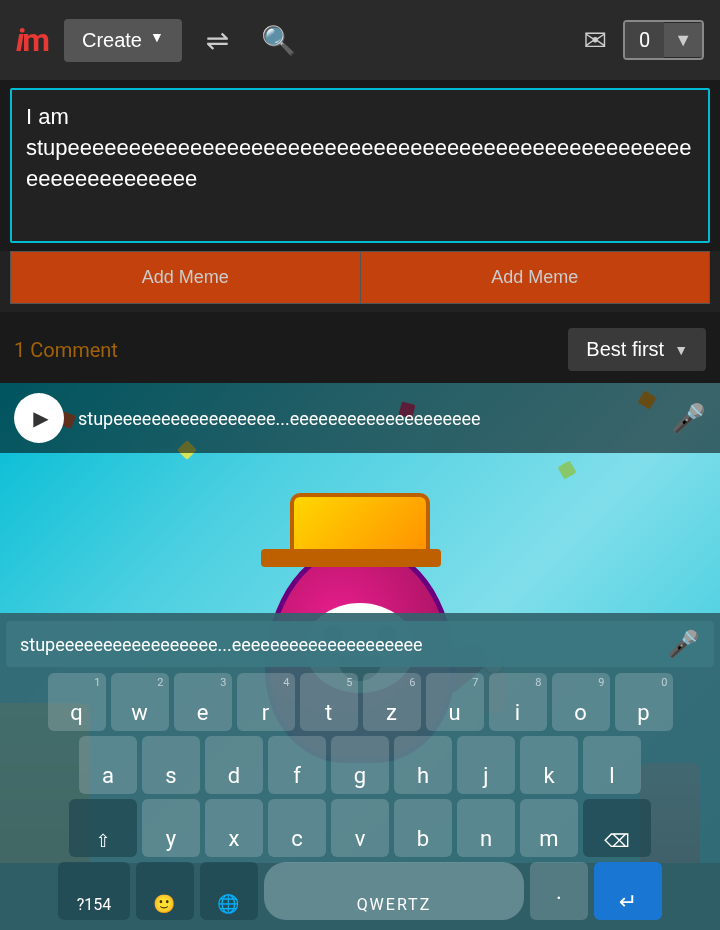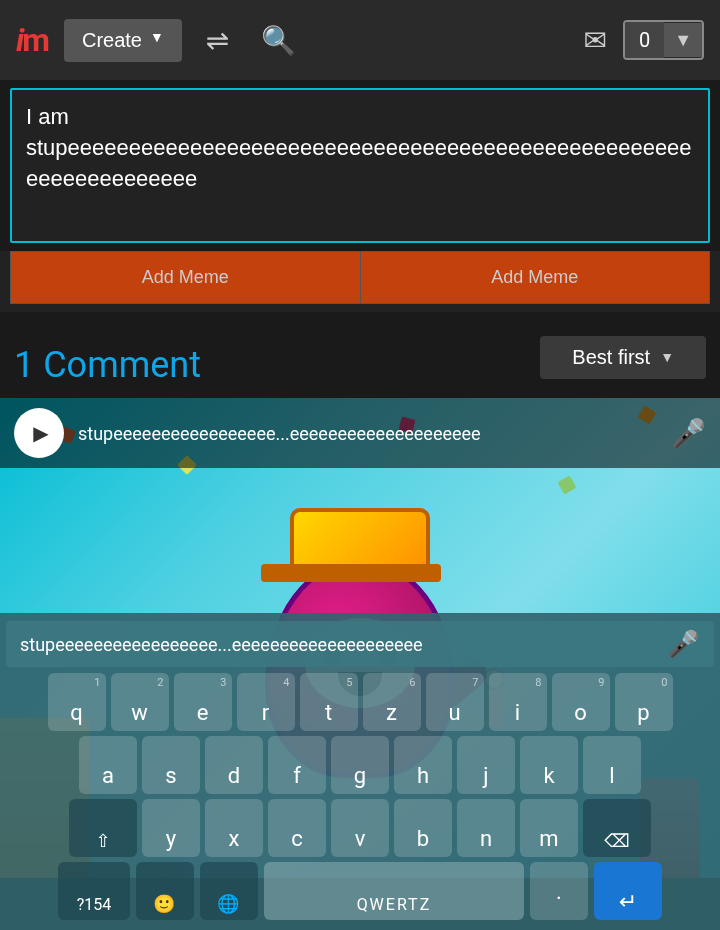--- a/index.html
+++ b/index.html
@@ -120,31 +120,30 @@
 
     
     .comments-header {
       display: flex;
       align-items: center;
       justify-content: space-between;
       padding: 16px 14px 12px 14px;
       background: #1a1a1a;
     }
     .comments-count {
-      color: #0ea5e9;
-      font-size: 36px;
+      color: #a16207;
+      font-size: 20px;
       font-weight: 400;
-      margin-top: 16px;
     }
     .sort-btn {
       background: #3a3a3a;
       color: #fff;
       border: none;
       border-radius: 4px;
-      padding: 10px 32px;
+      padding: 10px 18px;
       font-size: 20px;
       cursor: pointer;
       display: flex;
       align-items: center;
       gap: 10px;
     }
     .sort-btn .arrow { font-size: 14px; color: #ccc; }
 
     
     .game-area {
@@ -258,20 +257,21 @@
     .kb-key.special {
       background: rgba(30,70,80,0.7);
       font-size: 18px;
       min-width: 68px;
     }
     .kb-key.space-key {
       min-width: 260px;
       background: rgba(150,180,185,0.5);
       font-size: 16px;
       letter-spacing: 2px;
+      border-radius: 22px;
     }
     .kb-key.enter-key {
       background: #1976d2;
       min-width: 68px;
       font-size: 24px;
     }
     .kb-key.backspace-key {
       background: rgba(30,70,80,0.7);
       min-width: 68px;
     }

